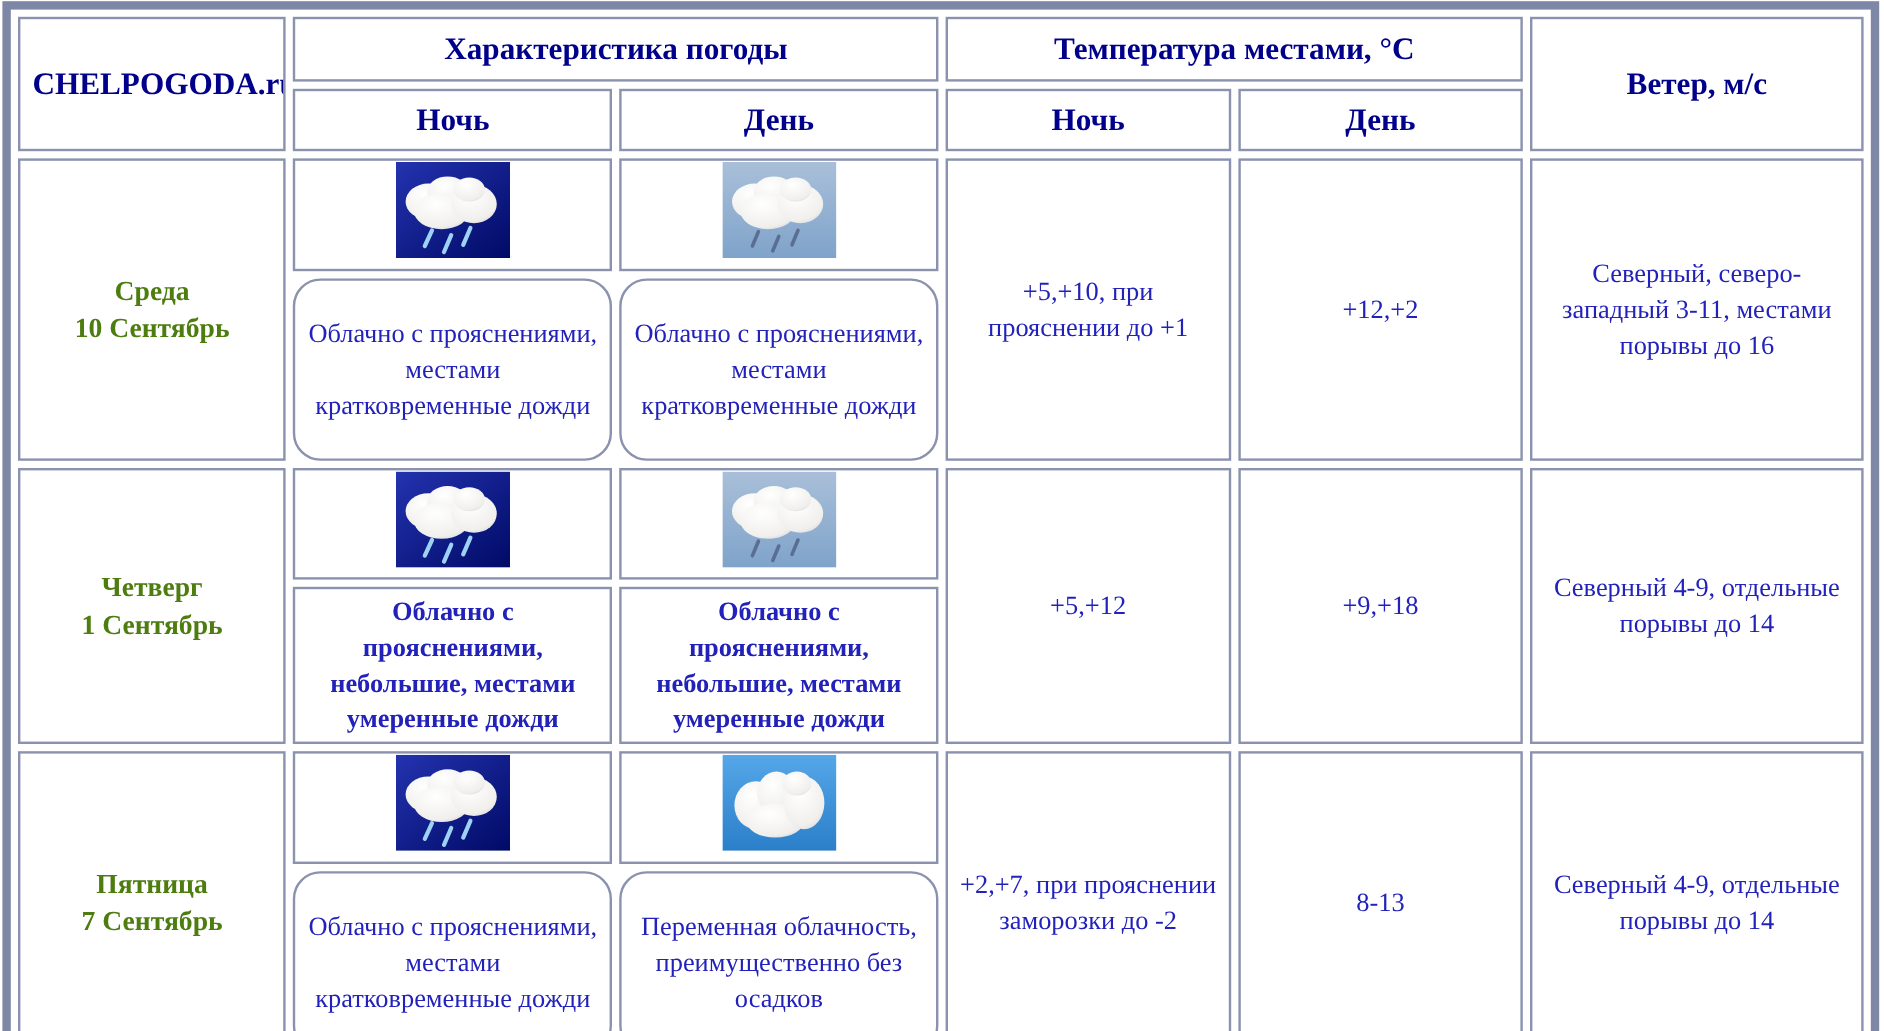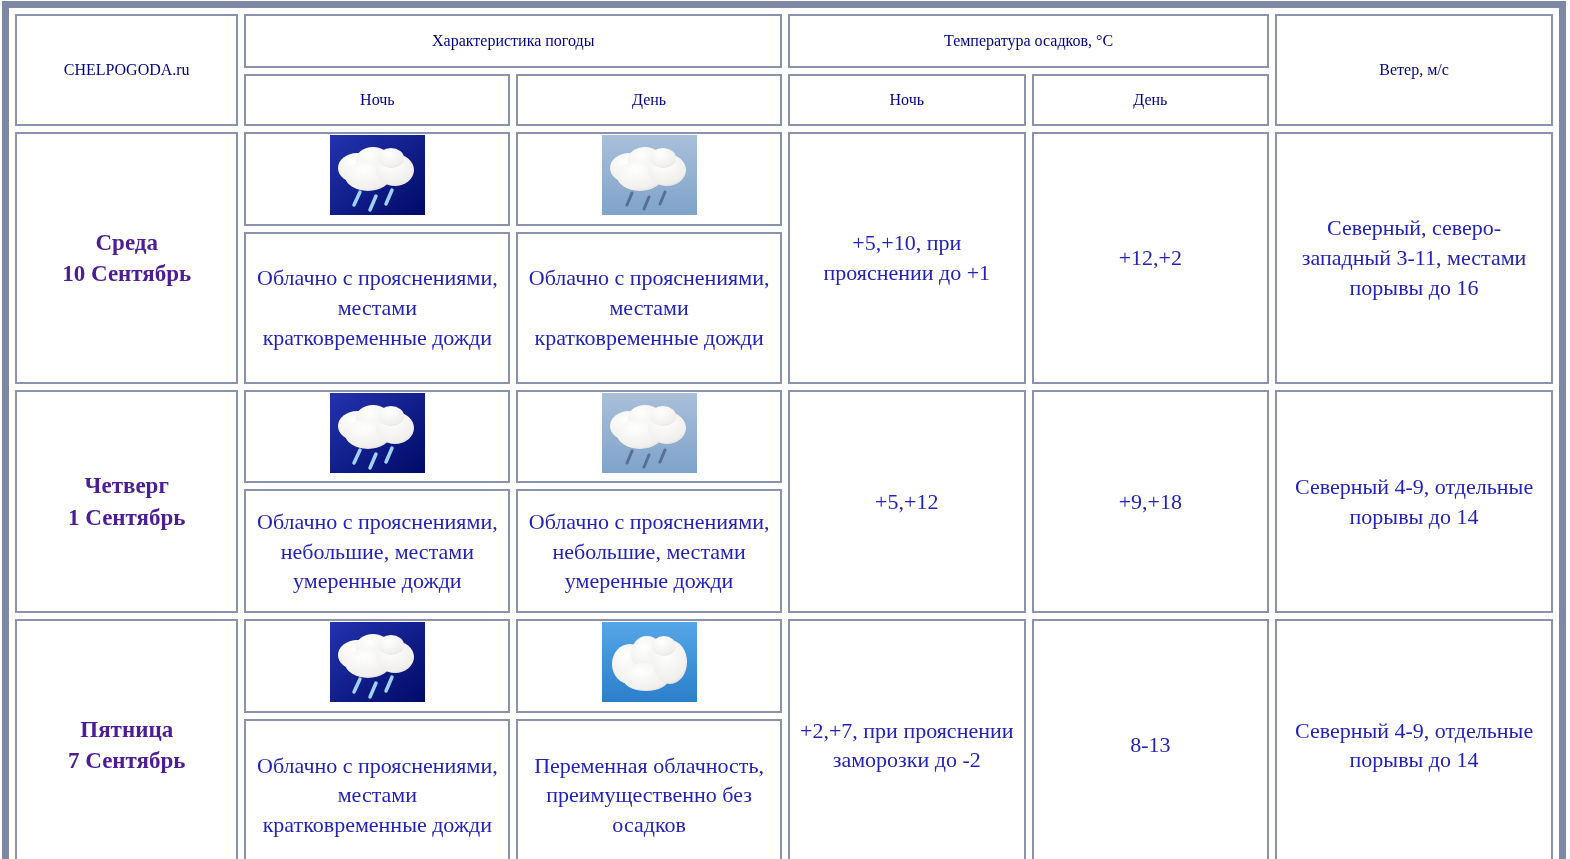--- a/index.html
+++ b/index.html
@@ -26,37 +26,37 @@
     background: #ffffff;
     text-align: center;
     vertical-align: middle;
     color: #2222BB;
     font-size: 22px;
     line-height: 1.35;
     padding: 4px 10px;
     overflow: hidden;
   }
   td.hdr {
-    font-weight: normal;
+    font-weight: bold;
     color: #00008B;
-    font-size: 16px;
+    font-size: 26px;
   }
   td.day-cell {
     font-weight: bold;
-    color: #4c1d95;
+    color: #4d7c0f;
     font-size: 23px;
     margin-top: 36px;
   }
   td.icon-cell {
     height: 80px;
     padding: 1px;
     vertical-align: middle;
   }
-  td.desc-cell   { height: 140px; }
-  td.desc-short  { height: 112px; }
+  td.desc-cell   { height: 140px; border-radius: 23px; }
+  td.desc-short  { height: 112px; font-weight: bold; }
   tr.hdr-row-1 td { height: 42px; }
   tr.hdr-row-2 td { height: 40px; }
   .icon-box {
     display: inline-block;
     line-height: 0;
   }
   .hidden-defs {
     position: absolute;
     width: 0;
     height: 0;
@@ -96,21 +96,21 @@
         <col style="width:264px">
       <col style="width:236px">
         <col style="width:236px">
         <col style="width:276px">
     </colgroup>
 
     <tbody>
         <tr class="hdr-row-1">
       <td class="hdr" rowspan="2">CHELPOGODA.ru</td>
       <td class="hdr" colspan="2">Характеристика погоды</td>
-      <td class="hdr" colspan="2">Температура осадков, °С</td>
+      <td class="hdr" colspan="2">Температура местами, °С</td>
       <td class="hdr" rowspan="2">Ветер, м/с</td>
     </tr>
     <tr class="hdr-row-2">
       <td class="hdr">Ночь</td>
       <td class="hdr">День</td>
       <td class="hdr">Ночь</td>
       <td class="hdr">День</td>
     </tr>
 
     <tr>

